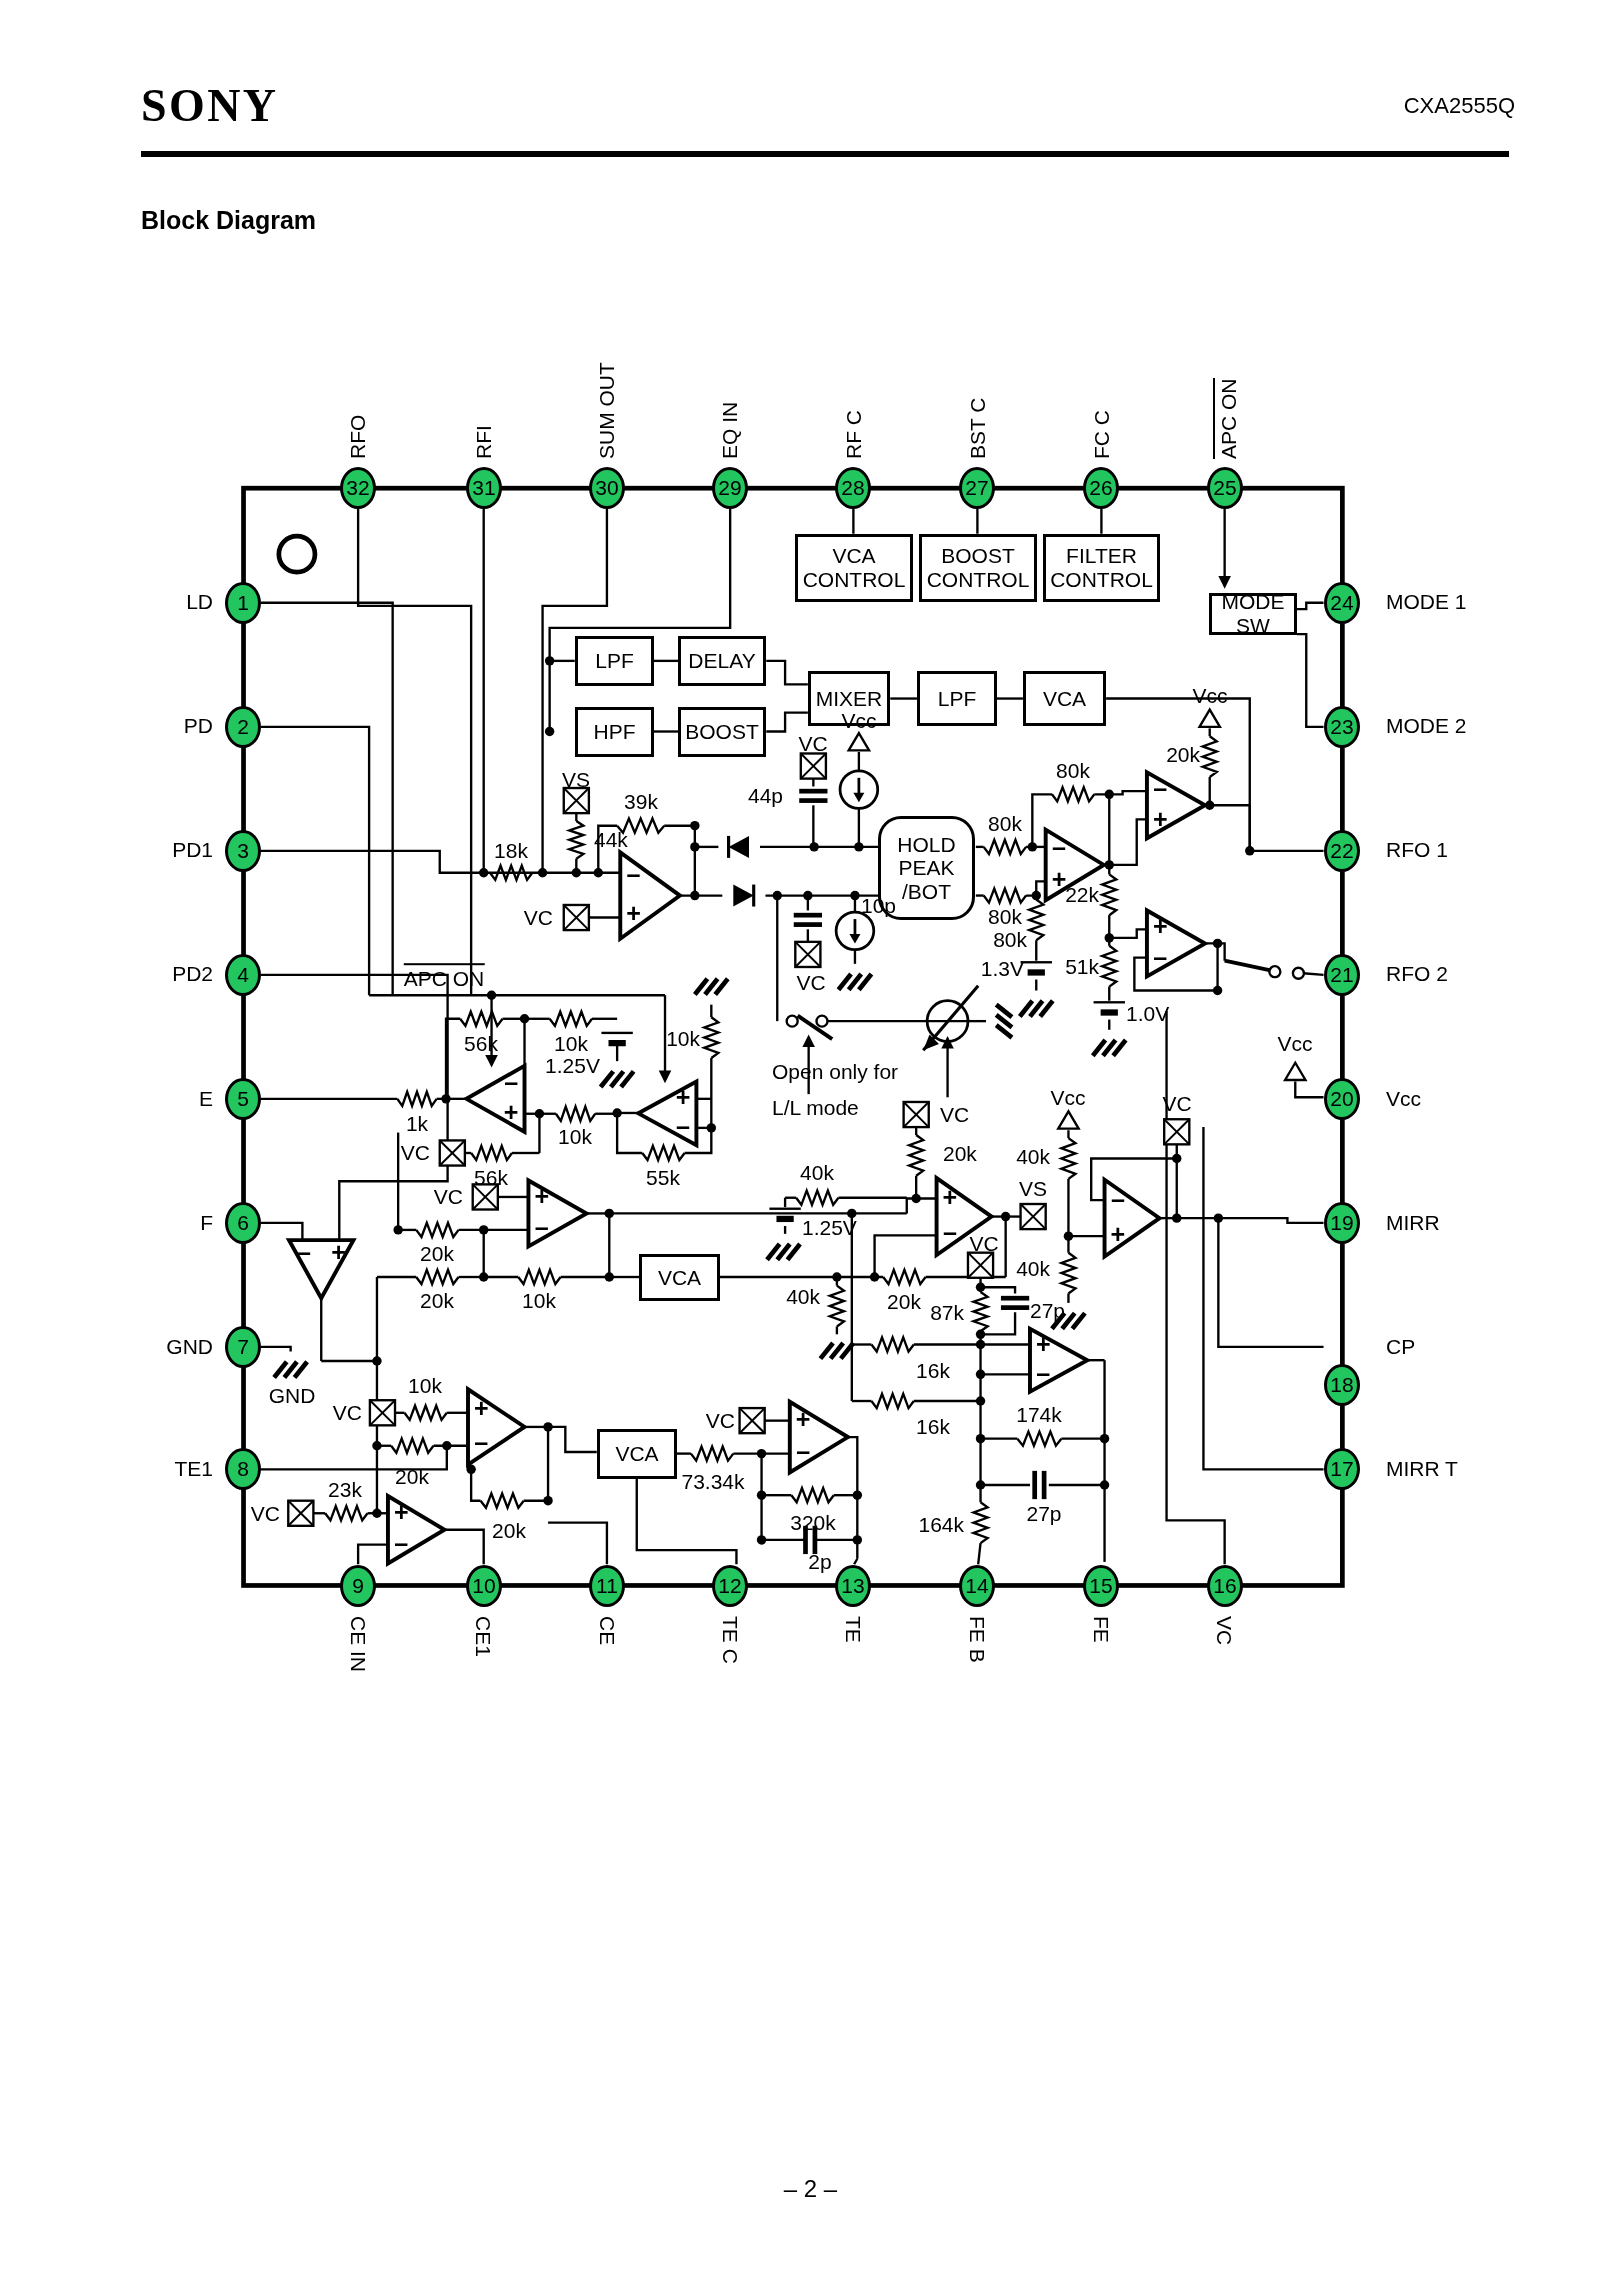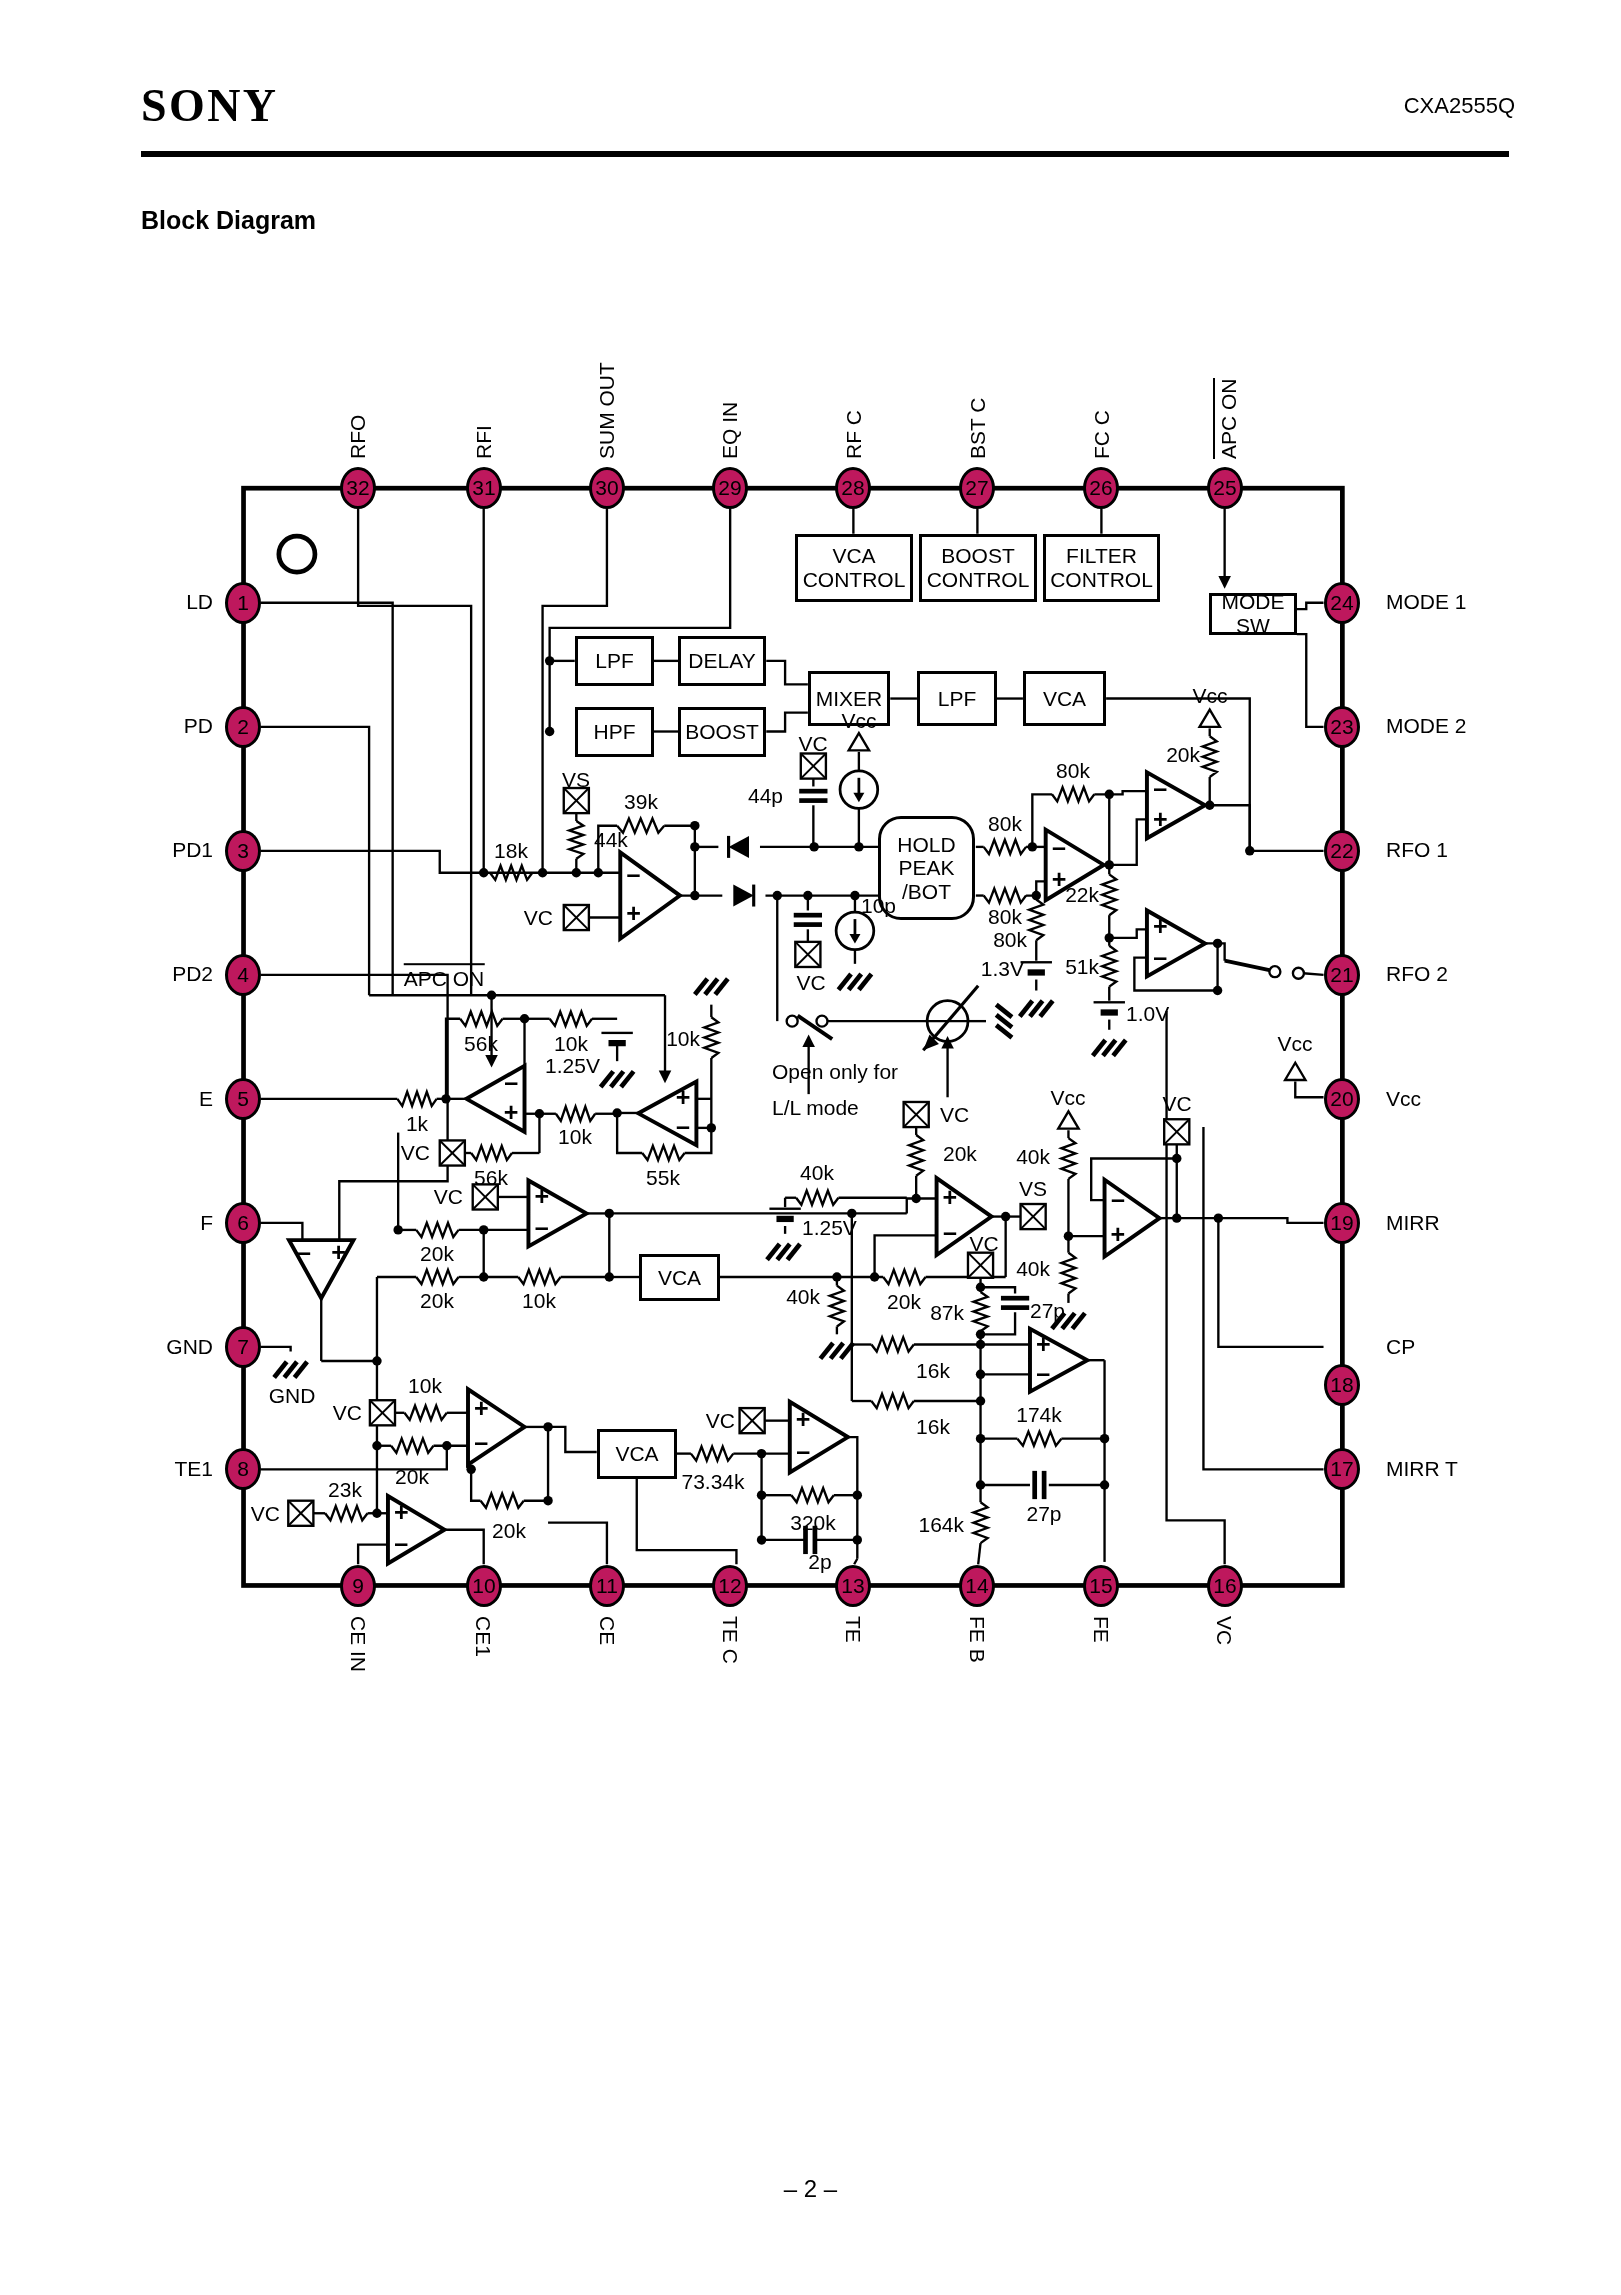--- a/index.html
+++ b/index.html
@@ -10,21 +10,21 @@
   .partno{position:absolute;left:1287px;top:93px;width:228px;text-align:right;font-size:22px;}
   .hrule{position:absolute;left:141px;top:151px;width:1368px;height:5.5px;background:#000;}
   .doctitle{position:absolute;left:141px;top:206px;font-size:25px;font-weight:bold;}
   .pagenum{position:absolute;left:732px;top:2175px;width:157px;text-align:center;font-size:24px;}
   #diagram{position:absolute;left:0;top:0;width:1622px;height:2295px;}
   svg{position:absolute;left:0;top:0;}
   .blockbox{position:absolute;border:3.9px solid #000;background:#fff;display:flex;
             flex-direction:column;align-items:center;justify-content:center;
             font-size:21px;line-height:1.12;text-align:center;box-sizing:border-box;}
   .pincirc{position:absolute;width:36px;height:42px;border:3.9px solid #000;border-radius:50%;
-           background:#be185d;display:flex;align-items:center;justify-content:center;
+           background:#22c55e;display:flex;align-items:center;justify-content:center;
            font-size:21px;box-sizing:border-box;}
   .ann{position:absolute;font-size:21px;white-space:pre;}
   .ann.ov, .vlab.ov{border-top:2.4px solid #000;padding-top:1.6px;}
   .vlab{position:absolute;font-size:21px;white-space:pre;line-height:23.6px;}
   .hlab{position:absolute;font-size:21px;white-space:pre;}
 </style>
 </head>
 <body>
 
 <div class="page">

